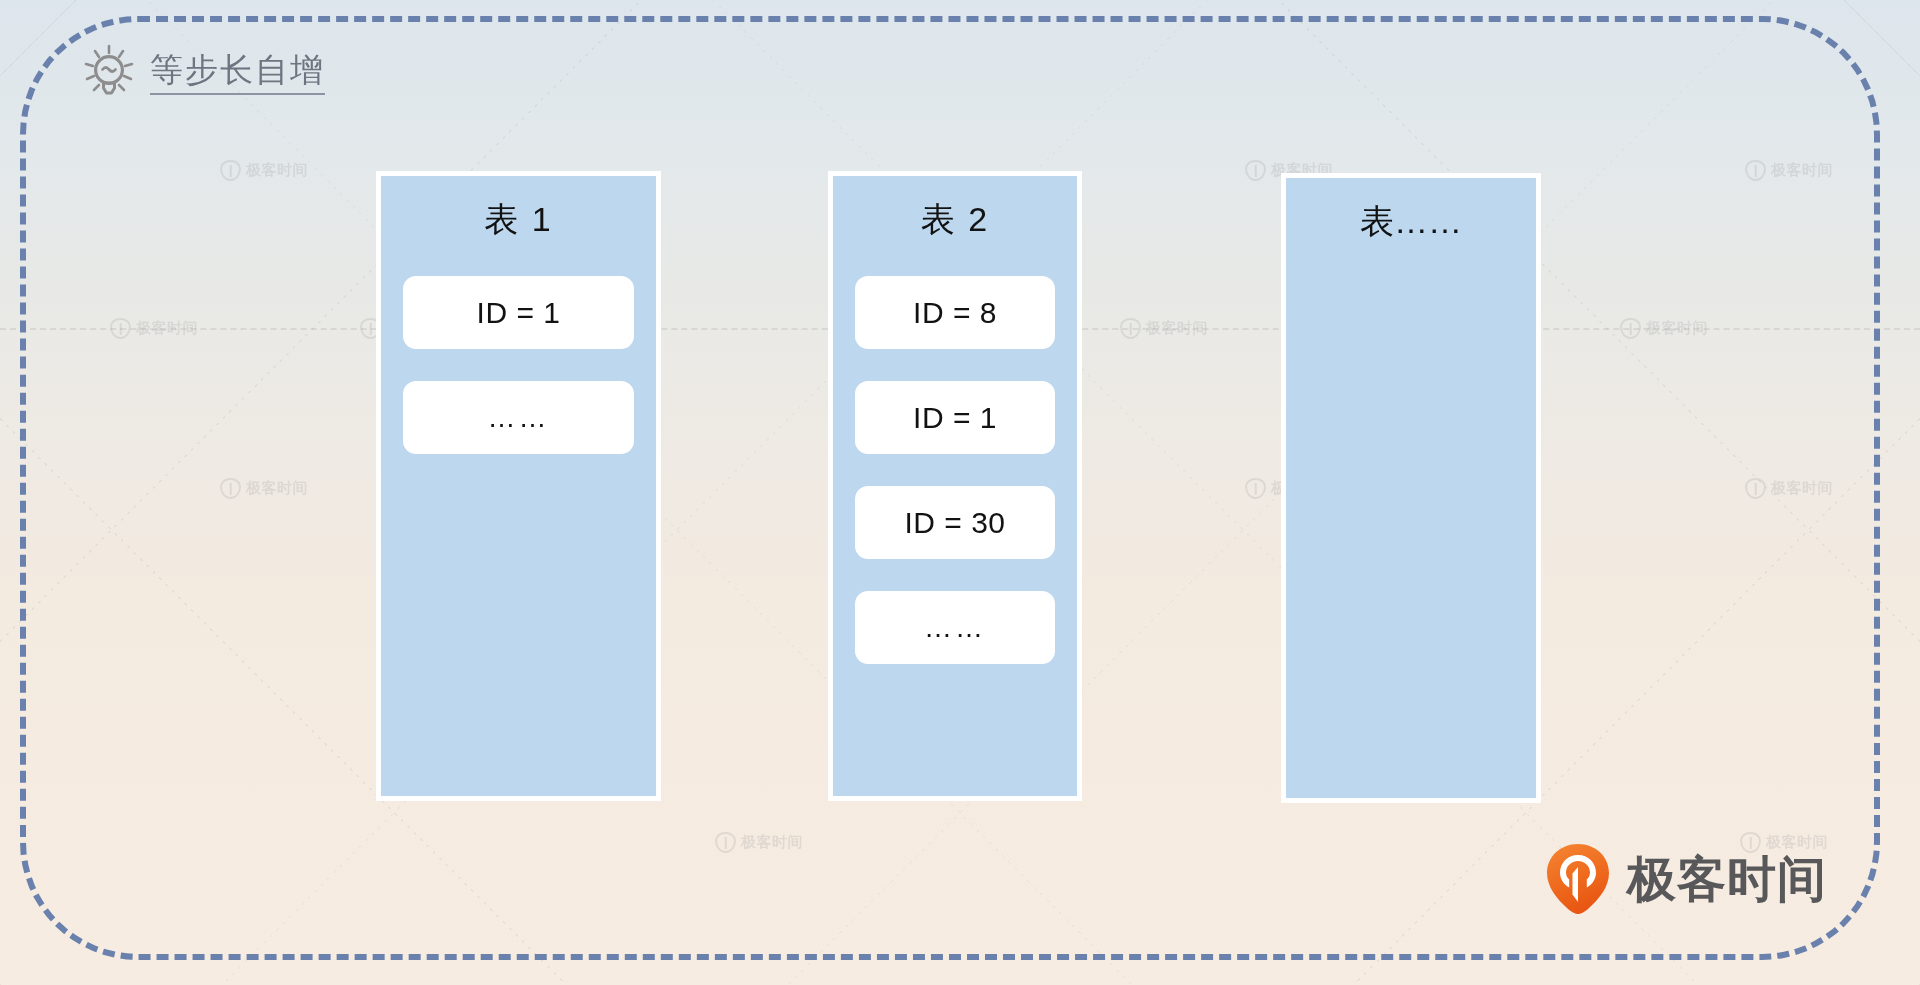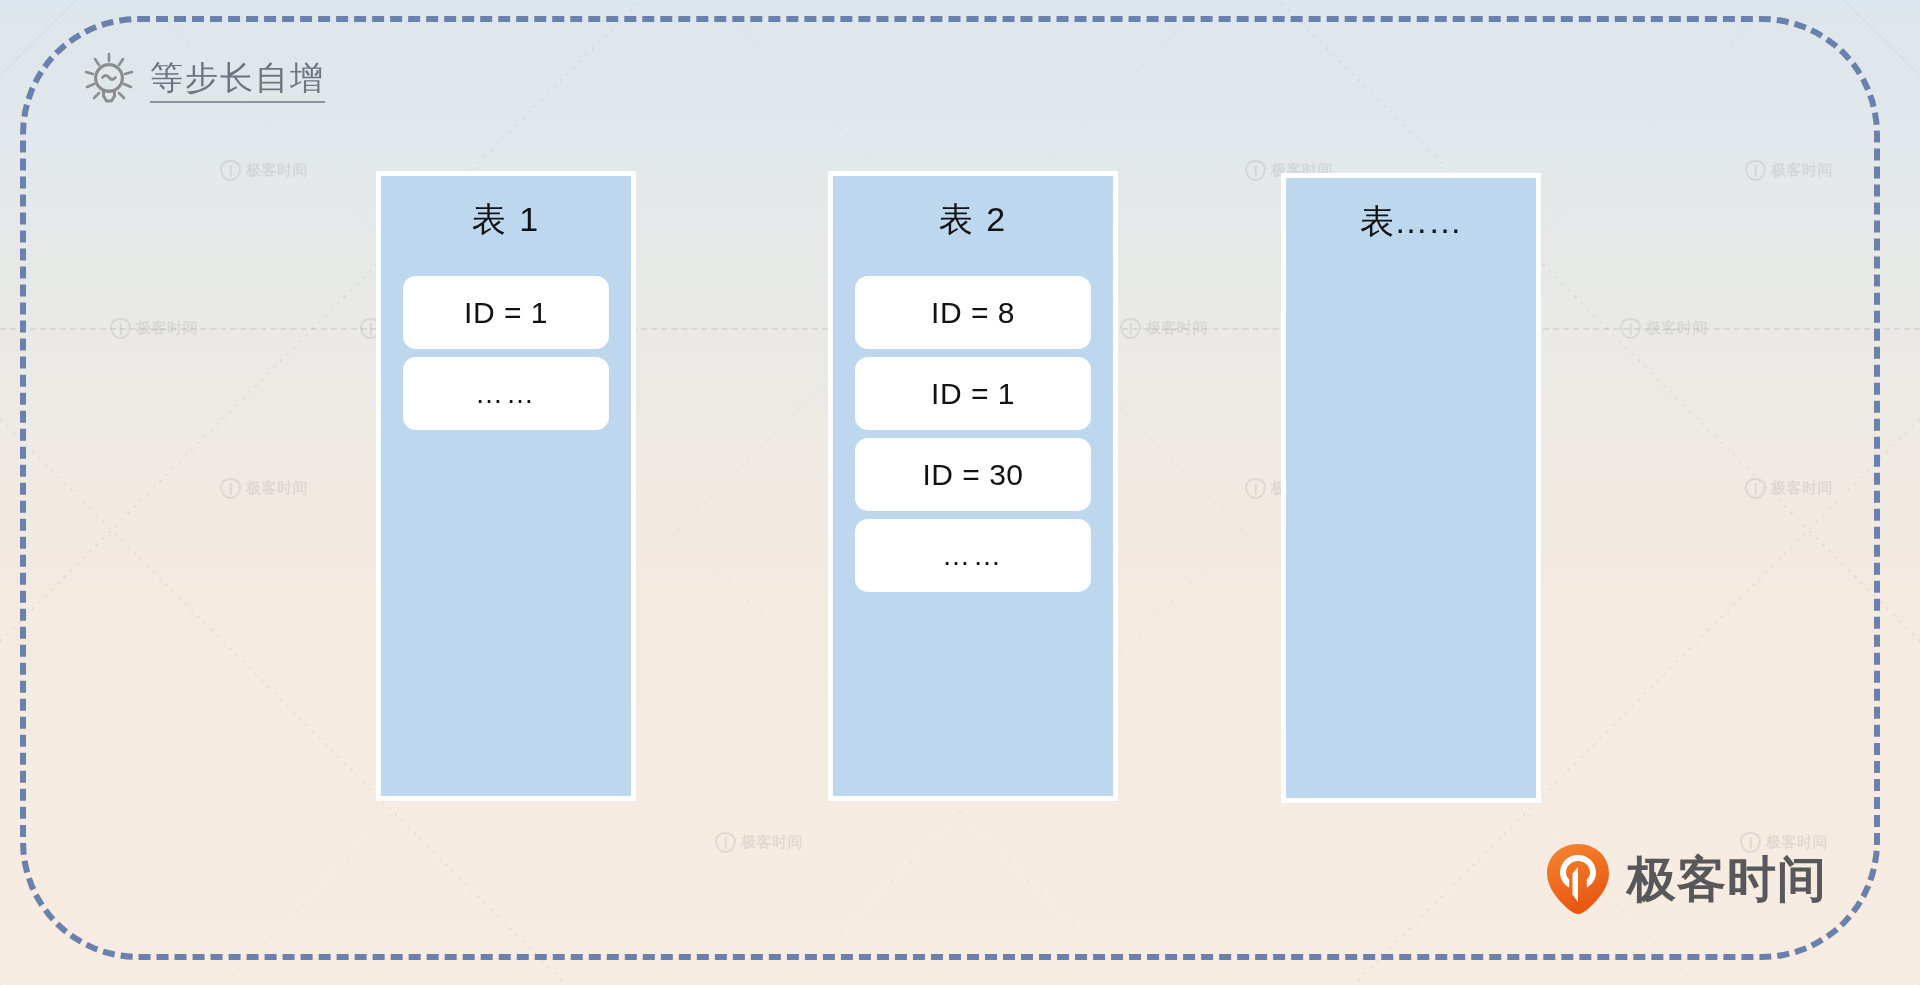--- a/index.html
+++ b/index.html
@@ -99,21 +99,21 @@
     box-sizing: border-box;
     border: 6px dashed #6a81ad;
     border-radius: 118px;
     pointer-events: none;
   }
 
   
   #header {
     position: absolute;
     left: 82px;
-    top: 52px;
+    top: 44px;
     display: flex;
     align-items: center;
     gap: 14px;
     text-align: center;
   }
   #bulb-icon { display: block; }
   #header-title {
     font-size: 33px;
     color: #6f7580;
     letter-spacing: 2px;
@@ -123,22 +123,22 @@
     white-space: nowrap;
   }
 
   
   .table-column {
     position: absolute;
     background: #bdd7ef;
     box-sizing: border-box;
     box-shadow: 0 0 0 5px #ffffff;
   }
-  #table-col-1 { left: 381px;  top: 176px; width: 250px; height: 620px; }
-  #table-col-2 { left: 833px;  top: 176px; width: 280px; height: 620px; }
+  #table-col-1 { left: 381px;  top: 176px; width: 275px; height: 620px; }
+  #table-col-2 { left: 833px;  top: 176px; width: 244px; height: 620px; }
   #table-col-3 { left: 1286px; top: 178px; width: 250px; height: 620px; }
 
   .column-title {
     position: absolute;
     left: 0; right: 0;
     top: 26px;
     text-align: center;
     font-size: 34px;
     color: #121212;
     letter-spacing: 2px;
@@ -147,21 +147,21 @@
   }
   .column-title.is-ellipsis { letter-spacing: 0; }
 
   .row-list {
     position: absolute;
     left: 22px;
     right: 22px;
     top: 100px;
     display: flex;
     flex-direction: column;
-    gap: 8px;
+    gap: 32px;
   }
   .row-card {
     height: 73px;
     background: #ffffff;
     border-radius: 13px;
     display: flex;
     align-items: center;
     justify-content: center;
     font-size: 30px;
     color: #121212;

